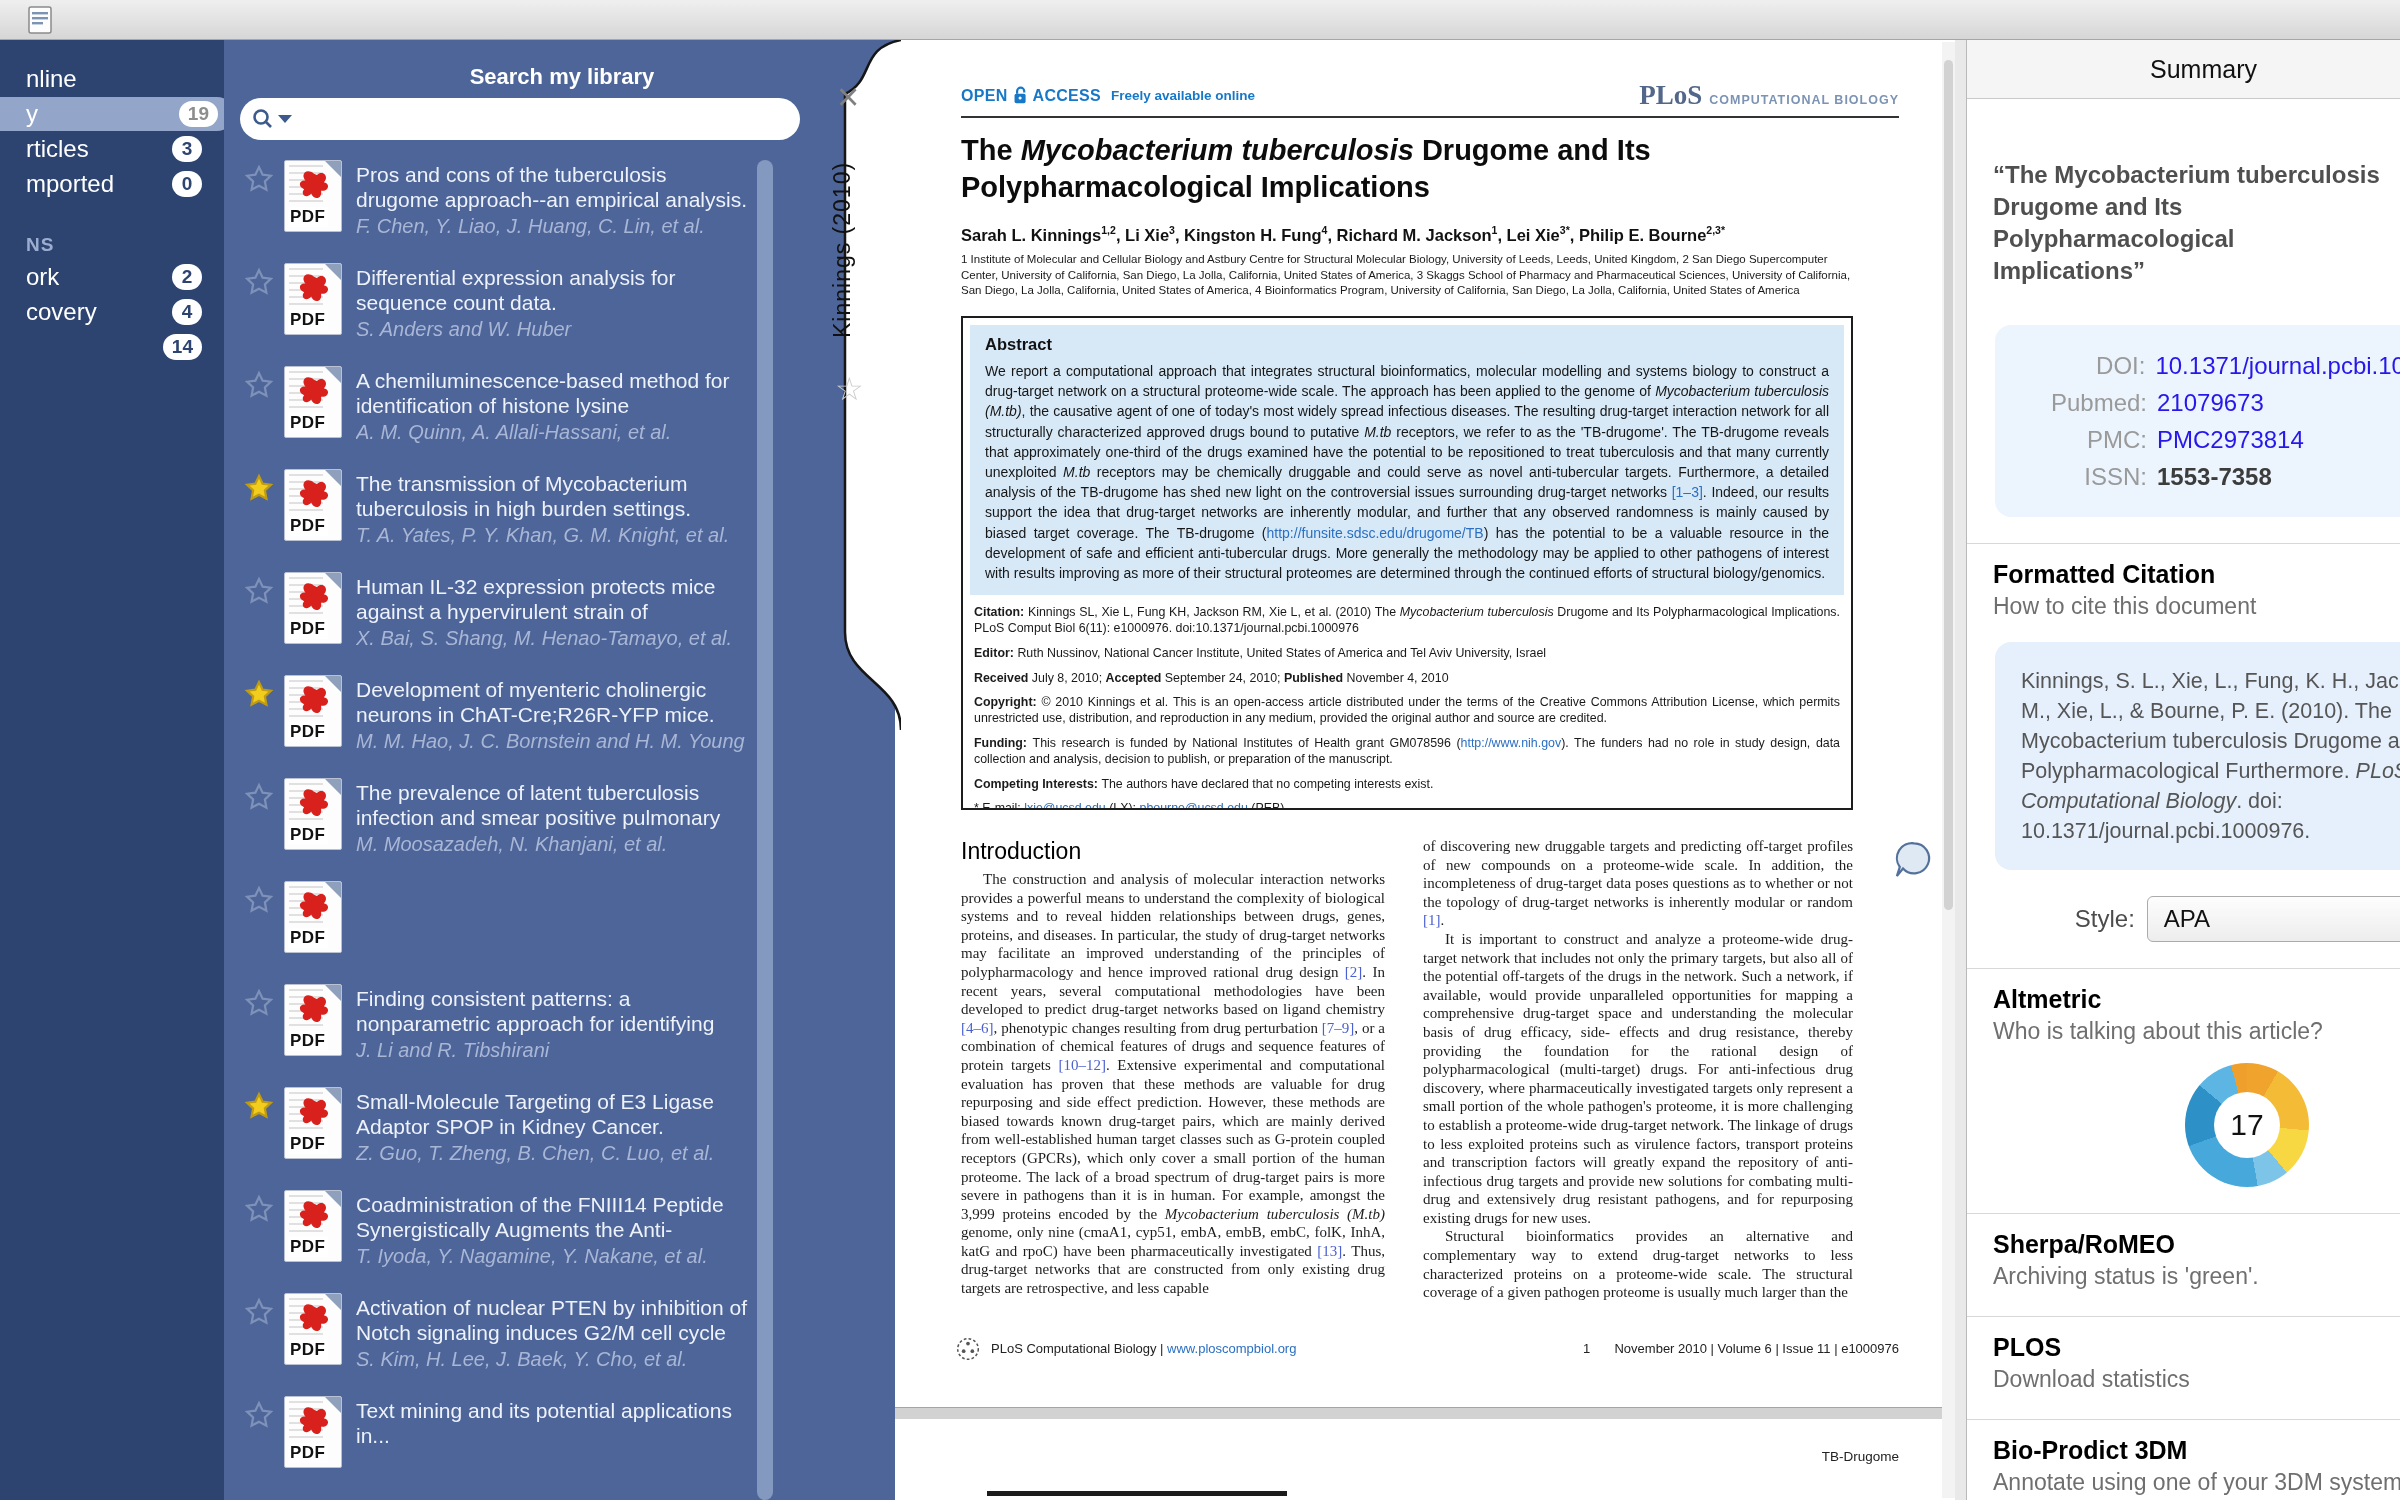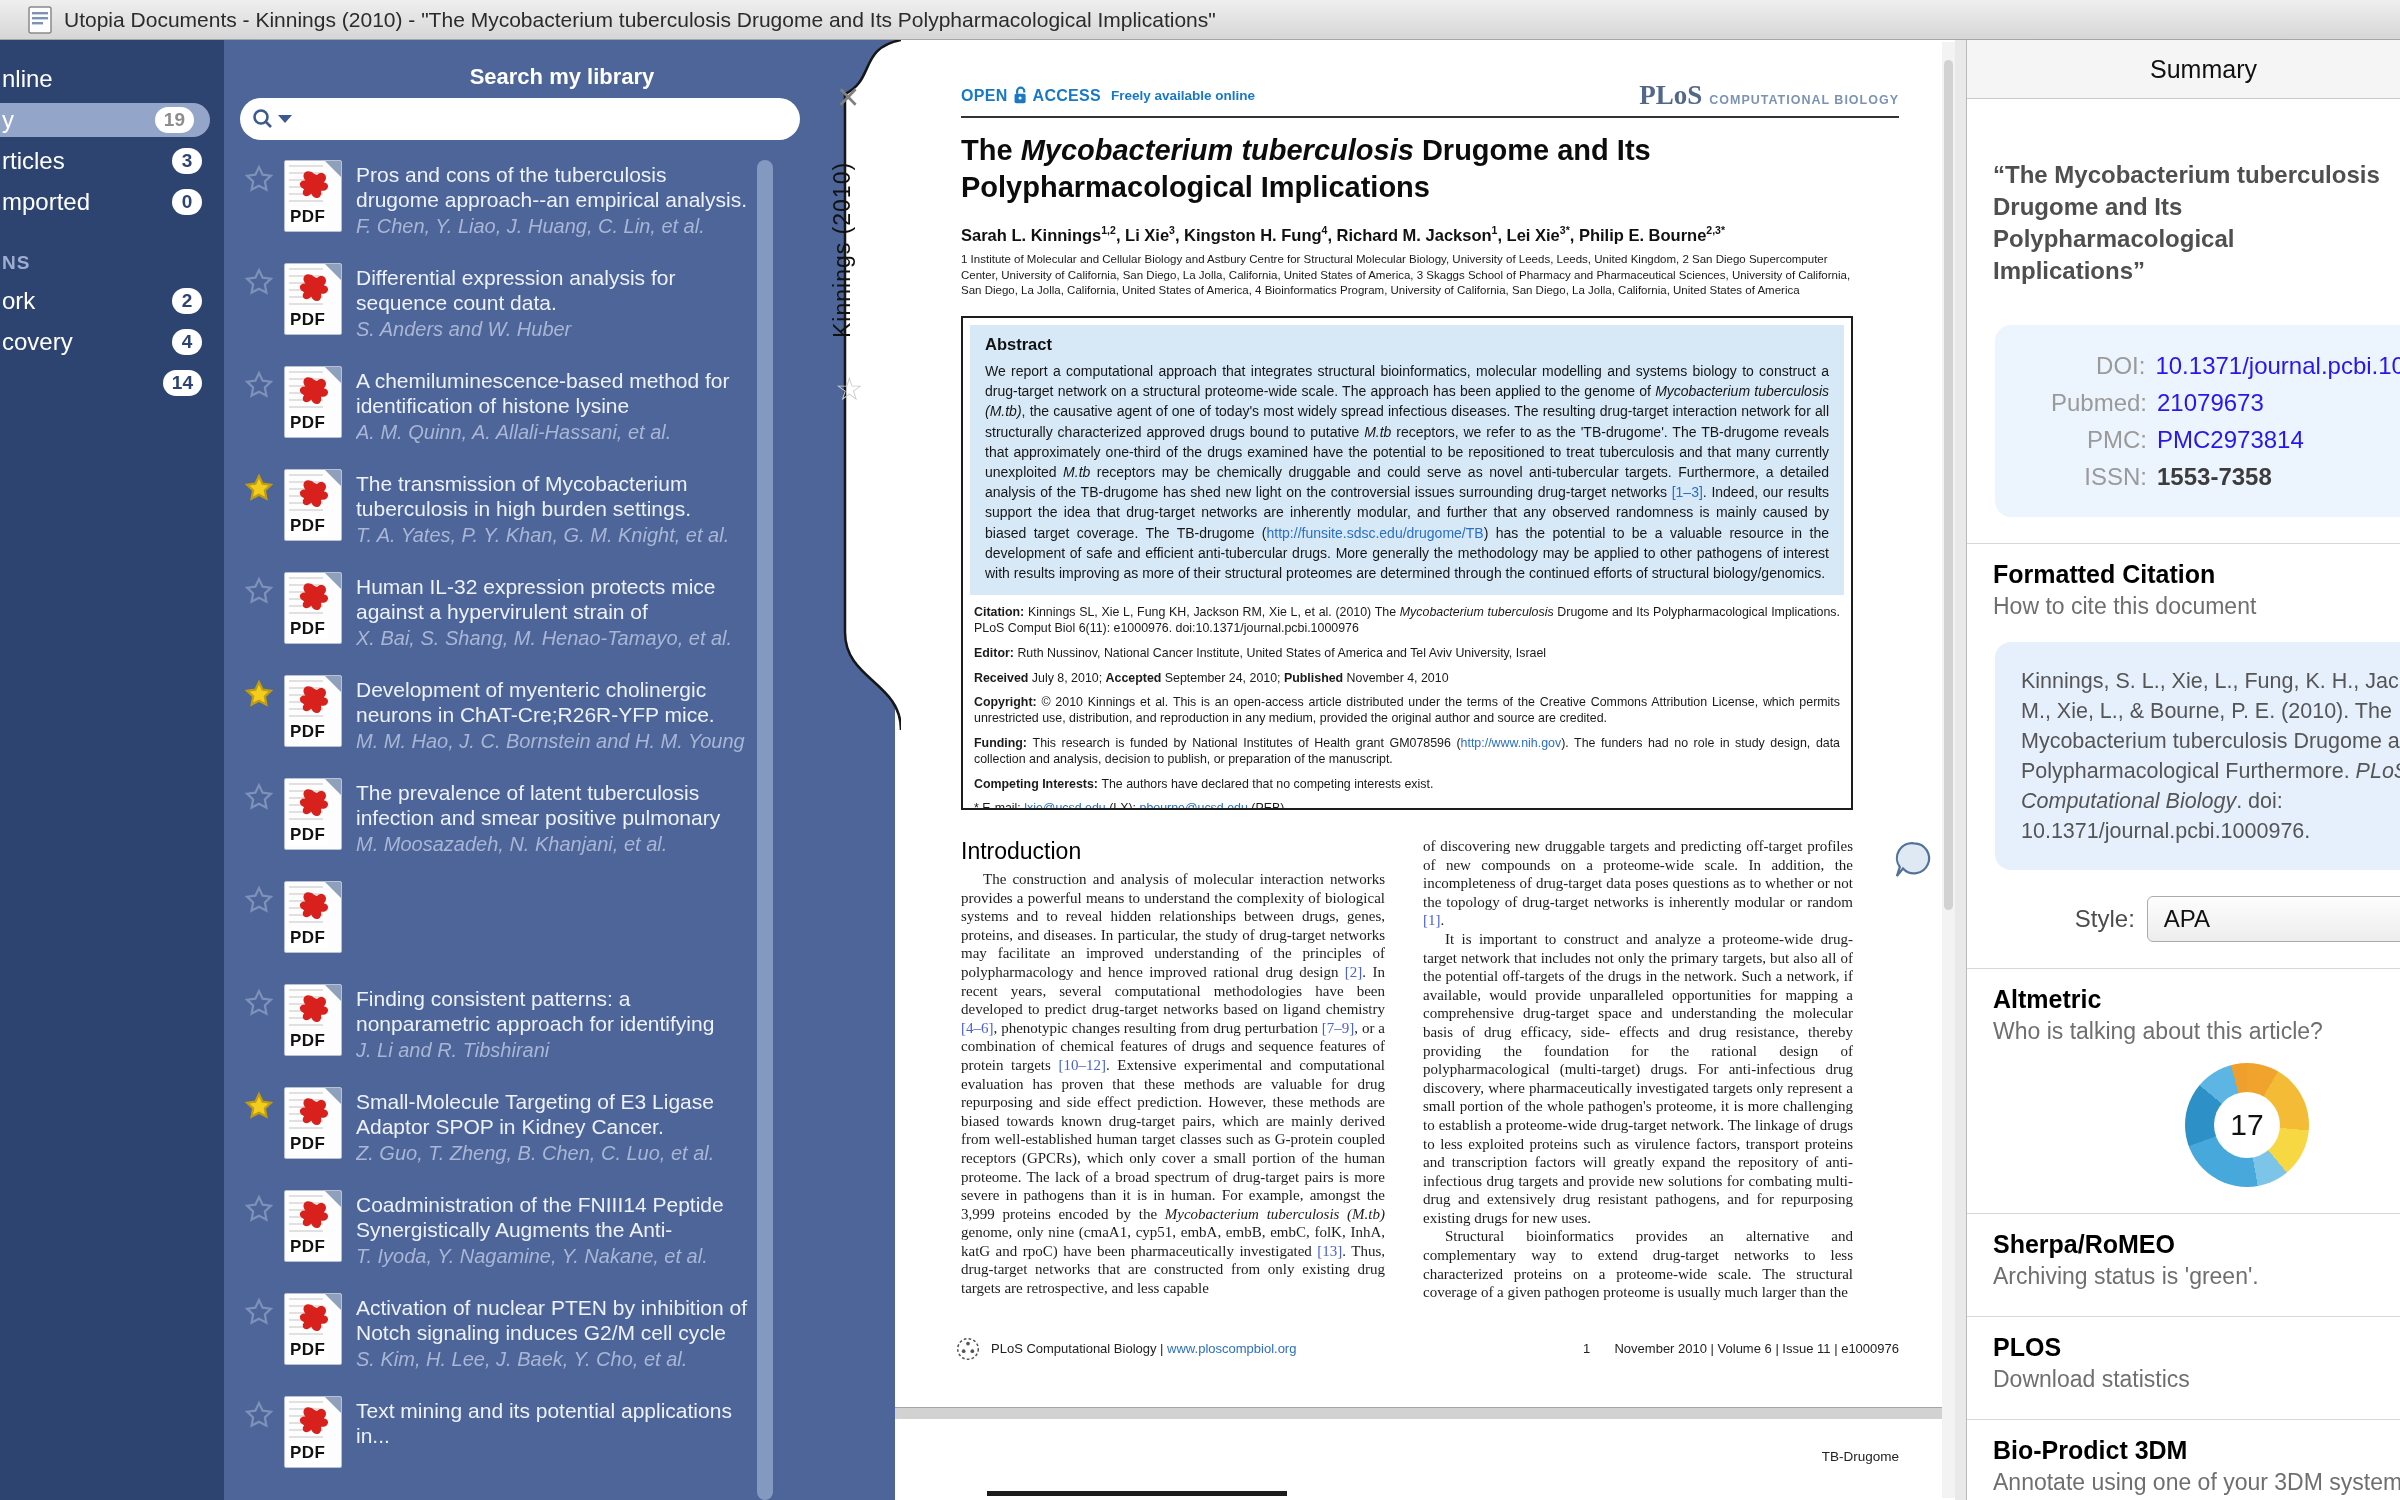--- a/index.html
+++ b/index.html
@@ -7,21 +7,21 @@
        font-family:"Liberation Sans",sans-serif;}
   
   .titlebar{position:absolute;left:0;top:0;width:2400px;height:40px;
     background:linear-gradient(#efefef,#d6d6d6);border-bottom:1px solid #a6a6a6;
     display:flex;align-items:center;padding-left:28px;box-sizing:border-box;}
   .titlebar .appicon{width:24px;height:28px;margin-right:12px;}
   .titlebar .wtitle{font-size:21px;color:#2b2b2b;}
   
   .leftnav{position:absolute;left:0;top:40px;width:224px;height:1460px;background:#2d4470;
     padding-top:22px;box-sizing:border-box;}
-  .nav-row{height:34px;display:flex;align-items:center;position:relative;margin-bottom:7px;}
+  .nav-row{height:34px;display:flex;align-items:center;position:relative;margin-bottom:1px;padding-left:24px;}
   .nav-label{color:#fff;font-size:24px;padding-left:2px;white-space:nowrap;}
   .nav-row.sect{margin-top:30px;height:28px;}
   .nav-row.sect .nav-label{color:#9cadd0;font-size:19px;font-weight:bold;letter-spacing:1px;}
   .nav-row.sel{background:#93a5c8;border-radius:0 18px 18px 0;width:210px;}
   .nav-badge{position:absolute;right:22px;min-width:30px;height:26px;background:#fff;
     border-radius:14px;color:#2d4470;font-weight:bold;font-size:19px;display:flex;
     align-items:center;justify-content:center;padding:0 9px;box-sizing:border-box;}
   .nav-row.sel .nav-badge{color:#8d8d8d;right:16px;}
   
   .library{position:absolute;left:224px;top:40px;width:676px;height:1460px;background:#4d6598;
@@ -145,21 +145,20 @@
 </head>
 <body>
 
 <div class="titlebar">
   <svg class="appicon" viewBox="0 0 24 28">
     <rect x="1" y="1" width="22" height="26" rx="2" fill="#fdfdfd" stroke="#8a8a8a" stroke-width="1.5"></rect>
     <rect x="4" y="6" width="16" height="2.4" fill="#7c93b4"></rect>
     <rect x="4" y="11" width="16" height="2.4" fill="#7c93b4"></rect>
     <rect x="4" y="16" width="11" height="2.4" fill="#7c93b4"></rect>
   </svg>
-  <span class="wtitle">Utopia Documents - Kinnings (2010) - "The Mycobacterium tuberculosis Drugome and Its Polypharmacological Implications"</span>
 </div>
 
 <div class="leftnav">
   <div>
       <div class="nav-row">
         <span class="nav-label">nline</span>
       </div>
       <div class="nav-row sel">
         <span class="nav-label">y</span>
         <span class="nav-badge">19</span>

